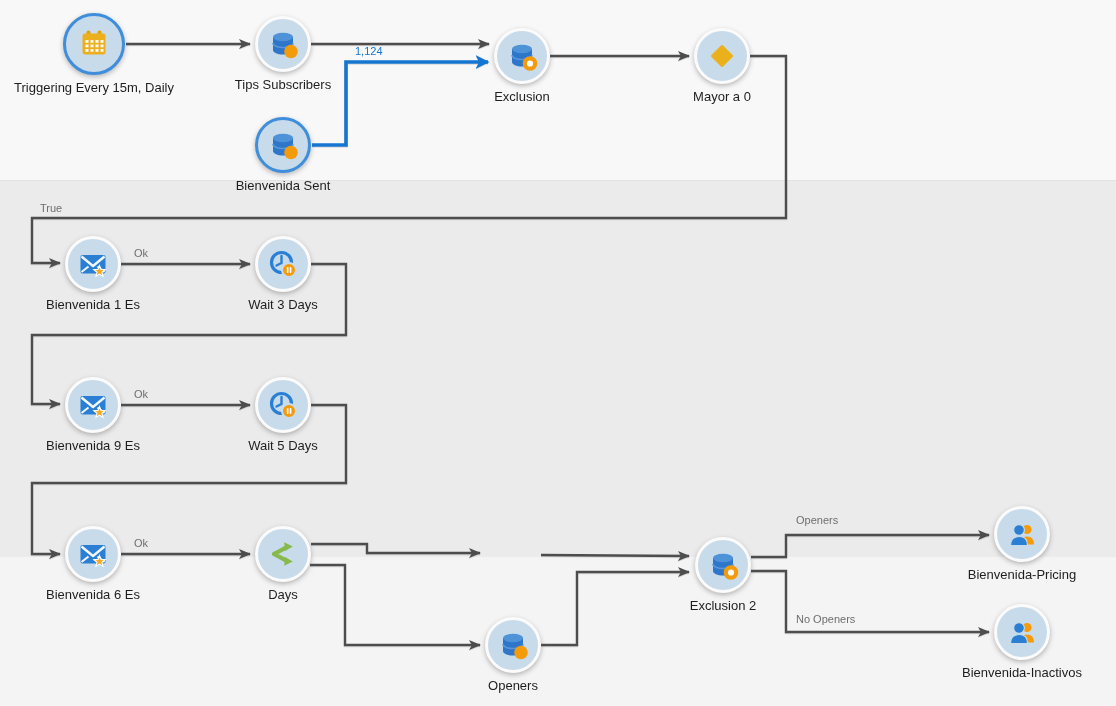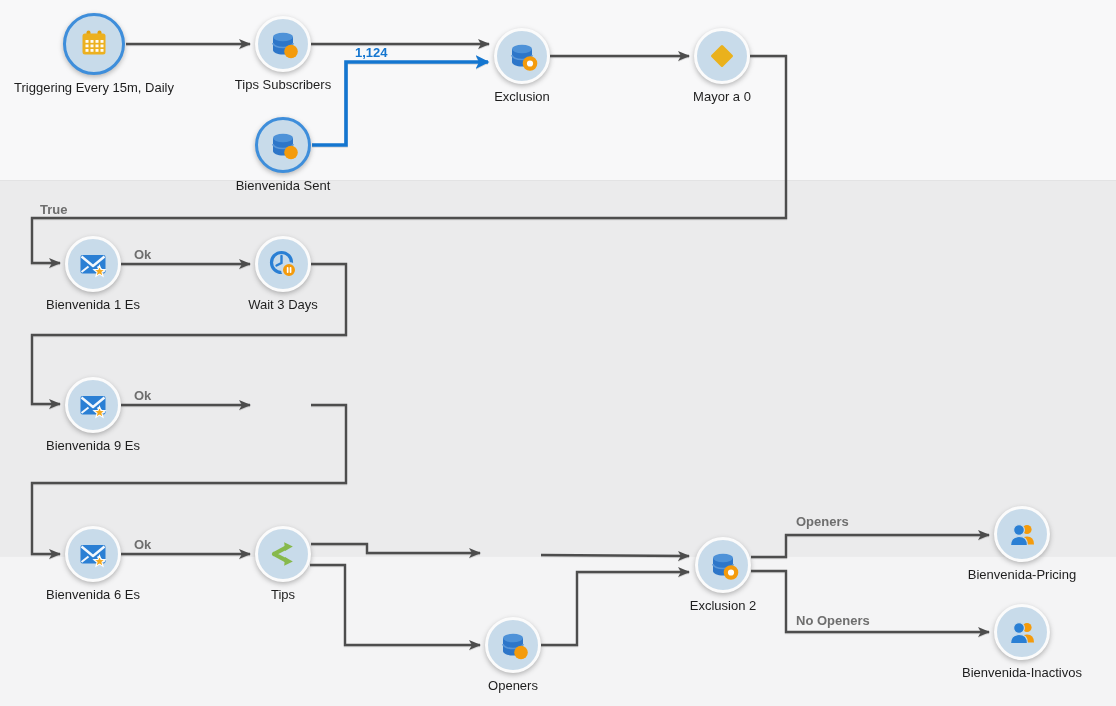--- a/index.html
+++ b/index.html
@@ -6,21 +6,21 @@
   .canvas {
     position:relative; width:1116px; height:706px; overflow:hidden;
     font-family:"Liberation Sans", sans-serif; background:#f8f8f9;
   }
   .band { position:absolute; left:0; width:100%; }
   .band2 { top:180px; height:376px; background:#ebebec; border-top:1px solid rgba(0,0,0,0.03); }
   .band3 { top:556px; height:150px; background:#f4f4f5; border-top:1px solid rgba(0,0,0,0.03); }
   svg.edges { position:absolute; left:0; top:0; filter:drop-shadow(0 1px 0 rgba(0,0,0,0.12)); }
   .edge { stroke:#4d4d4d; stroke-width:2.4; fill:none; }
   .edge.blue { stroke:#1476d0; stroke-width:3.6; }
-  .elabel { position:absolute; font-size:13px; color:#6e6e6e; white-space:nowrap;font-weight:bold; }
+  .elabel { position:absolute; font-size:11px; color:#6e6e6e; white-space:nowrap; }
   .elabel.count { color:#1476d0; }
   .node { position:absolute; width:150px; display:flex; flex-direction:column; align-items:center; }
   .node.wide { width:190px; }
   .circle {
     width:56px; height:56px; border-radius:50%; background:#c8dbea;
     border:3px solid #fbfbfb; box-sizing:border-box;
     display:flex; align-items:center; justify-content:center;
     box-shadow:0 2px 5px rgba(80,80,80,0.40);
   }
   .node.big .circle { width:62px; height:62px; }
@@ -170,20 +170,32 @@
       <svg width="32" height="32" viewBox="0 0 32 32">
         <rect x="3.5" y="7" width="25" height="18.5" rx="2" fill="#2a7fd4"></rect>
         <polyline points="4.5,8.5 16,18 27.5,8.5" stroke="#f2f7fc" stroke-width="2.4" fill="none" stroke-linejoin="round"></polyline>
         <path d="M4.5,24 L11.5,18.5 M27.5,24 L20.5,18.5" stroke="#f2f7fc" stroke-width="2" fill="none"></path>
         <path d="M22.5,17.5 L24.03,21.4 L28.2,21.65 L24.97,24.3 L26.03,28.35 L22.5,26.1 L18.97,28.35 L20.03,24.3 L16.8,21.65 L20.97,21.4 Z" fill="#f5a91d" stroke="#ffffff" stroke-width="1.1"></path>
       </svg>
     </div>
     <div class="nlabel">Bienvenida 9 Es</div>
   </div>
 
+  <div class="node" style="left:208px;top:377px">
+    <div class="circle">
+      <svg width="32" height="32" viewBox="0 0 32 32">
+        <circle cx="14.5" cy="14.5" r="10" stroke="#2a7fd4" stroke-width="3.2" fill="none"></circle>
+        <path d="M14.5,15 V8 M14.5,15 L9.5,17.5" stroke="#2a7fd4" stroke-width="2.4" stroke-linecap="round" fill="none"></path>
+        <circle cx="22" cy="22" r="7" fill="#f49b0c" stroke="#c8dbea" stroke-width="2"></circle>
+        <rect x="19.8" y="19" width="1.7" height="6" rx="0.8" fill="#ffffff"></rect>
+        <rect x="22.7" y="19" width="1.7" height="6" rx="0.8" fill="#ffffff"></rect>
+      </svg>
+    </div>
+    <div class="nlabel">Wait 5 Days</div>
+  </div>
 
   <div class="node" style="left:18px;top:526px">
     <div class="circle">
       <svg width="32" height="32" viewBox="0 0 32 32">
         <rect x="3.5" y="7" width="25" height="18.5" rx="2" fill="#2a7fd4"></rect>
         <polyline points="4.5,8.5 16,18 27.5,8.5" stroke="#f2f7fc" stroke-width="2.4" fill="none" stroke-linejoin="round"></polyline>
         <path d="M4.5,24 L11.5,18.5 M27.5,24 L20.5,18.5" stroke="#f2f7fc" stroke-width="2" fill="none"></path>
         <path d="M22.5,17.5 L24.03,21.4 L28.2,21.65 L24.97,24.3 L26.03,28.35 L22.5,26.1 L18.97,28.35 L20.03,24.3 L16.8,21.65 L20.97,21.4 Z" fill="#f5a91d" stroke="#ffffff" stroke-width="1.1"></path>
       </svg>
     </div>
@@ -191,21 +203,21 @@
   </div>
 
   <div class="node" style="left:208px;top:526px">
     <div class="circle">
       <svg width="32" height="32" viewBox="0 0 32 32">
         <path d="M7,16 L18.5,9.8 M7,16 L18.5,22.2" stroke="#87b94c" stroke-width="4.2" stroke-linecap="round" fill="none"></path>
         <polygon points="17.2,4.2 25.8,8.6 18,13" fill="#87b94c"></polygon>
         <polygon points="17.2,27.8 25.8,23.4 18,19" fill="#87b94c"></polygon>
       </svg>
     </div>
-    <div class="nlabel">Tips</div>
+    <div class="nlabel">Days</div>
   </div>
 
 
   <div class="node" style="left:438px;top:617px">
     <div class="circle">
       <svg width="32" height="32" viewBox="0 0 32 32">
         <path d="M6,9 v13 c0,2.5 4.5,4.5 10,4.5 s10,-2 10,-4.5 v-13 z" fill="#2d76c9"></path>
         <ellipse cx="16" cy="9" rx="10" ry="4.2" fill="#4e92d8"></ellipse>
         <path d="M6,15 c0,2.5 4.5,4.5 10,4.5 s10,-2 10,-4.5" stroke="#5b97d8" stroke-width="1.6" fill="none"></path>
         <circle cx="24" cy="23.5" r="6.8" fill="#f49b0c"></circle>

